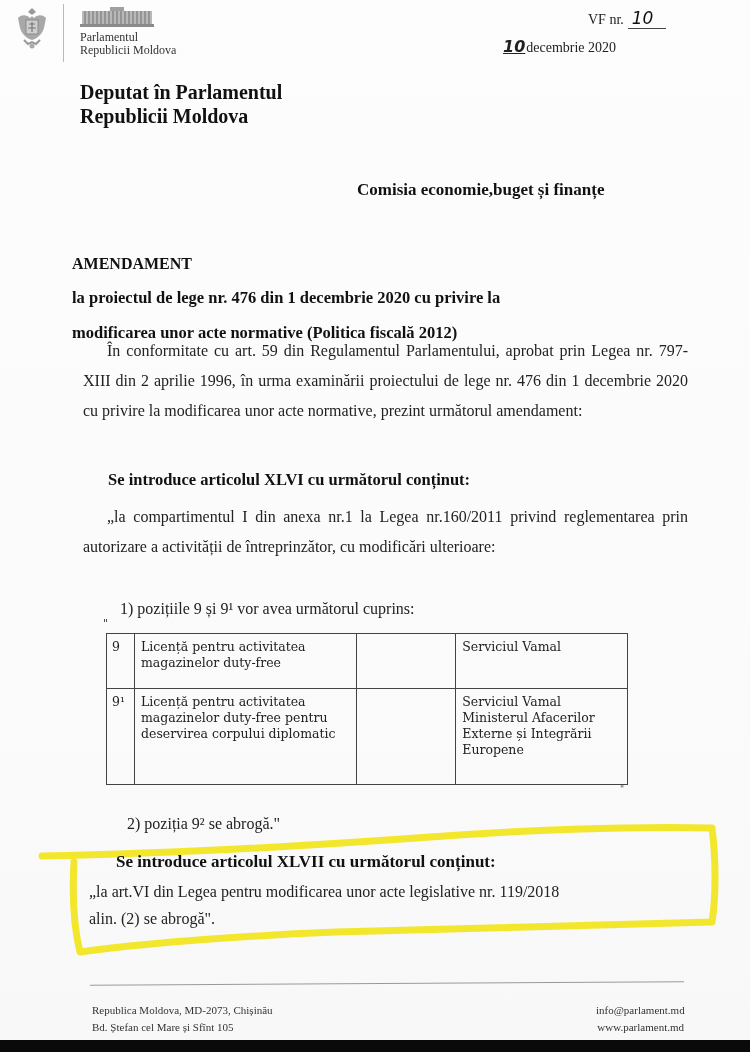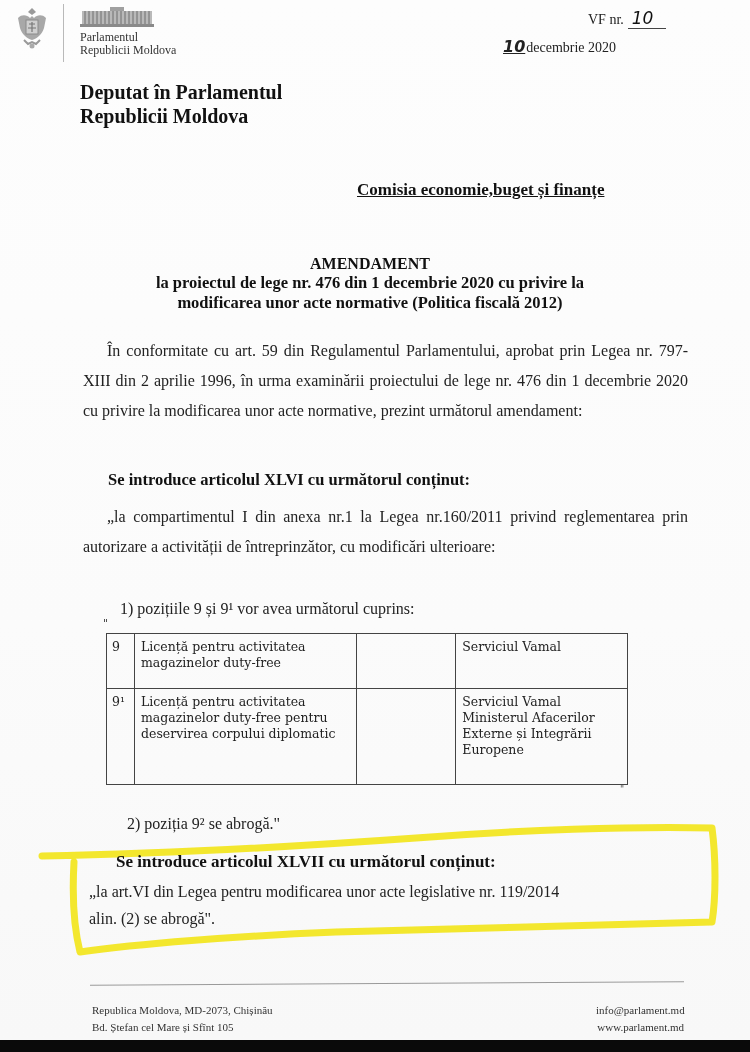--- a/index.html
+++ b/index.html
@@ -61,30 +61,30 @@
     }
 
     .author {
       position: absolute; left: 80px; top: 80px;
       font-family: Liberation Serif, serif; font-weight: bold;
       font-size: 20px; line-height: 24px; color: #111;
     }
     .committee {
       position: absolute; left: 357px; top: 180px;
       font-family: "Liberation Serif", serif; font-weight: bold;
-      font-size: 17px; color: #111; text-decoration: underline;
+      font-size: 17px; color: #111;
     }
 
     .title-block {
-      position: absolute; left: 65px; top: 255px; width: 610px;
-      text-align: center; font-family: "Liberation Serif", serif;
+      position: absolute; left: 72px; top: 255px; width: 610px;
+      font-family: "Liberation Serif", serif;
       font-weight: bold; color: #111;
     }
     .title-main { font-size: 16px; line-height: 18px; }
-    .title-sub { font-size: 16.5px; line-height: 20px; }
+    .title-sub { font-size: 16.5px; line-height: 20px; margin-top: 15px; }
 
     .body-text {
       position: absolute; left: 83px; width: 605px;
       font-family: "Liberation Serif", serif; font-size: 16px;
       color: #222; line-height: 30px; text-align: justify;
     }
     .p1 { top: 336px; text-indent: 24px; }
     .heading-1 {
       position: absolute; left: 108px; top: 470px;
       font-family: "Liberation Serif", serif; font-weight: bold;
@@ -246,21 +246,21 @@
   <div class="quote-close">"</div>
 
   <div class="item-2">2) poziția 9² se abrogă."</div>
 
   <svg class="highlight" viewBox="0 0 688 142" preserveAspectRatio="none">
     <path d="M6 38 C 120 36, 240 30, 380 20 C 480 12, 600 8, 676 10 C 680 40, 680 80, 676 104 C 560 108, 420 110, 300 114 C 200 118, 100 126, 44 134 C 38 110, 36 80, 38 44" fill="none" stroke="#f2e51c" stroke-width="7" stroke-linecap="round" stroke-linejoin="round" opacity="0.92"></path>
   </svg>
 
   <div class="heading-2">Se introduce articolul XLVII cu următorul conținut:</div>
   <div class="p3">
-    <div>„la art.VI din Legea pentru modificarea unor acte legislative nr. 119/2014</div>
+    <div>„la art.VI din Legea pentru modificarea unor acte legislative nr. 119/2018</div>
     <div>alin. (2) se abrogă".</div>
   </div>
 
   <div class="footer-rule"></div>
   <div class="footer-left">
     <div>Republica Moldova, MD-2073, Chișinău</div>
     <div>Bd. Ștefan cel Mare și Sfînt 105</div>
   </div>
   <div class="footer-right">
     <div><a>info@parlament.md</a></div>

